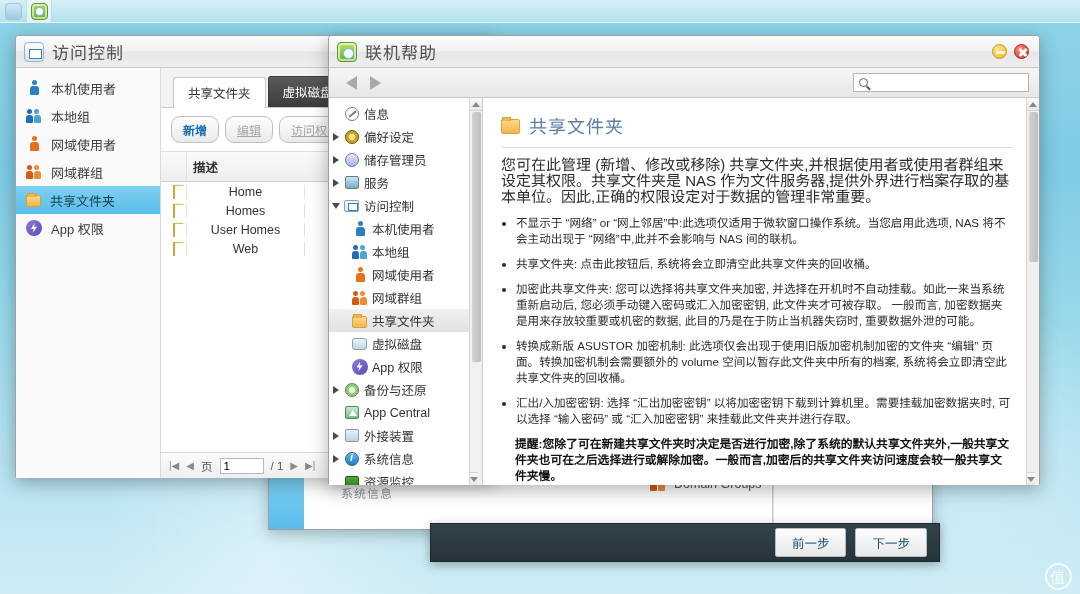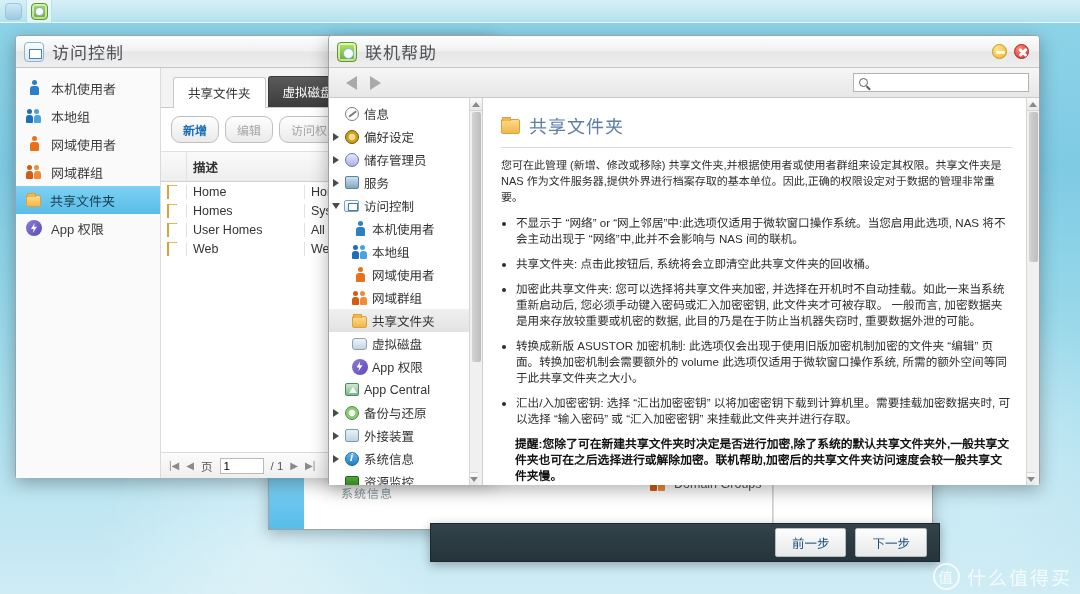--- a/index.html
+++ b/index.html
@@ -78,30 +78,30 @@
 
   #access-main{flex:1;background:#fff;display:flex;flex-direction:column;}
   .tabs{display:flex;gap:2px;padding:8px 0 0 12px;background:#f3f3f3;border-bottom:1px solid #c9c9c9;}
   .tab{font-size:12.5px;padding:5px 14px 6px;border:1px solid #c9c9c9;border-bottom:none;border-radius:3px 3px 0 0;cursor:pointer;}
   .tab.on{background:#fff;color:#333;position:relative;top:1px;}
   .tab.off{background:linear-gradient(180deg,#5a5a5a,#3c3c3c);color:#fff;border-color:#3c3c3c;}
   .toolbar{display:flex;gap:6px;padding:8px 10px;background:#fff;}
   .tbtn{font-size:12px;padding:4px 11px;border:1px solid #bfbfbf;border-radius:9px;
     background:linear-gradient(180deg,#fefefe,#eaeaea);cursor:pointer;white-space:nowrap;}
   .tbtn.primary{color:#1a6fb5;font-weight:700;}
-  .tbtn.dis{color:#a6a6a6;}
+  .tbtn.dis{color:#a6a6a6;text-decoration:underline;}
   .grid{flex:1;overflow:hidden;border-top:1px solid #e0e0e0;}
   .grid-head{display:flex;background:linear-gradient(180deg,#fafafa,#eeeeee);border-bottom:1px solid #cfcfcf;
     font-size:12.5px;font-weight:700;color:#333;}
   .grid-head div{padding:5px 6px;}
   .c-ico{width:26px;border-right:1px solid #e2e2e2;}
   .c-name{width:118px;border-right:1px solid #e2e2e2;}
   .c-desc{flex:1;}
   .grow{display:flex;font-size:12.5px;color:#333;height:19px;align-items:center;}
-  .grow div{padding:0 6px;overflow:hidden;white-space:nowrap;}
+  .grow div{padding:0 6px;overflow:hidden;white-space:nowrap;text-align:center;}
   .pager{height:26px;border-top:1px solid #d9d9d9;display:flex;align-items:center;gap:7px;padding:0 8px;
     background:linear-gradient(180deg,#fbfbfb,#efefef);font-size:11.5px;color:#555;}
   .pg-arrow{color:#8a8a8a;cursor:pointer;font-size:10px;}
   .pg-in{width:44px;height:16px;border:1px solid #b9b9b9;background:#fff;font-size:11.5px;text-align:left;padding:0 3px;
     font-family:"Liberation Sans",sans-serif;}
 
   
   #win-help{left:328px;top:35px;width:712px;height:450px;}
   #help-tool{height:30px;display:flex;align-items:center;padding:0 10px;
     background:linear-gradient(180deg,#f6f6f6,#e7e7e7);border-bottom:1px solid #c9c9c9;}
@@ -144,21 +144,21 @@
   .ic-central::after{content:"";position:absolute;left:3px;top:3px;width:0;height:0;border-left:4px solid transparent;border-right:4px solid transparent;border-bottom:6px solid #fff;}
   .ic-ext{width:14px;height:13px;background:linear-gradient(180deg,#e8f2f8,#bcd3e2);border:1px solid #7e9cb0;border-radius:2px;}
   .ic-sys{width:14px;height:14px;border-radius:50%;background:linear-gradient(180deg,#66b6e8,#1f7fc0);border:1px solid #15699f;position:relative;}
   .ic-sys::after{content:"i";position:absolute;left:0;right:0;top:-2px;text-align:center;color:#fff;font-size:11px;font-style:italic;font-weight:700;}
   .ic-res{width:14px;height:12px;background:linear-gradient(180deg,#4fa838,#2e7a1f);border:1px solid #236315;border-radius:2px;}
 
   #help-content{flex:1;position:relative;background:#fff;overflow:hidden;}
   .hc-inner{padding:14px 26px 10px 18px;height:100%;overflow:hidden;}
   .hc-title{display:flex;align-items:center;gap:9px;padding-bottom:9px;border-bottom:1px solid #dcdcdc;margin-bottom:9px;}
   .hc-title h2{margin:0;font-size:18px;font-weight:400;color:#5b7fa6;letter-spacing:1px;}
-  .hc-p{font-size:11px;line-height:16px;color:#2d2d2d;margin:0 0 10px 0;}
+  .hc-p{font-size:15px;line-height:16px;color:#2d2d2d;margin:0 0 10px 0;}
   ul.hc-ul{margin:0 0 8px 0;padding-left:15px;}
   ul.hc-ul li{font-size:11.6px;line-height:16px;color:#2d2d2d;margin-bottom:9px;}
   .hc-note{font-size:11.8px;line-height:16px;color:#111;font-weight:700;margin:2px 0 8px 14px;}
   .hc-scroll{position:absolute;right:0;top:0;width:13px;height:100%;background:#f0f0f0;border-left:1px solid #d6d6d6;}
   .hc-thumb{position:absolute;top:14px;left:2px;width:9px;height:150px;background:linear-gradient(90deg,#d3d3d3,#bdbdbd);border-radius:2px;}
 
   
   #win-back{position:absolute;left:268px;top:470px;width:665px;height:60px;background:#fff;
     border:1px solid #9aa3ab;border-top:none;box-shadow:0 4px 14px rgba(0,0,0,.25);overflow:hidden;}
   #bw-side{position:absolute;left:0;top:0;width:35px;height:60px;background:linear-gradient(180deg,#7fd0f2,#58bde9);}
@@ -402,34 +402,34 @@
             </span>
           <span class="lbl">虚拟磁盘</span>
         </div>
         <div class="nv lvl2">
           <span class="ic">
               <span class="app-perm"></span>
             </span>
           <span class="lbl">App 权限</span>
         </div>
         <div class="nv">
+          <span class="tgl">
+              <i class="t-r"></i>
+            </span>
+          <span class="ic">
+              <span class="ic-backup"></span>
+            </span>
+          <span class="lbl">备份与还原</span>
+        </div>
+        <div class="nv">
           <span class="tgl"></span>
           <span class="ic">
               <span class="ic-central"></span>
             </span>
           <span class="lbl">App Central</span>
-        </div>
-        <div class="nv">
-          <span class="tgl">
-              <i class="t-r"></i>
-            </span>
-          <span class="ic">
-              <span class="ic-backup"></span>
-            </span>
-          <span class="lbl">备份与还原</span>
         </div>
         <div class="nv">
           <span class="tgl">
               <i class="t-r"></i>
             </span>
           <span class="ic">
               <span class="ic-ext"></span>
             </span>
           <span class="lbl">外接装置</span>
         </div>
@@ -466,24 +466,24 @@
       <div class="hc-inner">
         <div class="hc-title">
           <span class="folder" style="width:19px;height:15px"></span>
           <h2>共享文件夹</h2>
         </div>
         <p class="hc-p">您可在此管理 (新增、修改或移除) 共享文件夹,并根据使用者或使用者群组来设定其权限。共享文件夹是 NAS 作为文件服务器,提供外界进行档案存取的基本单位。因此,正确的权限设定对于数据的管理非常重要。</p>
         <ul class="hc-ul">
           <li>不显示于 “网络” or “网上邻居”中:此选项仅适用于微软窗口操作系统。当您启用此选项, NAS 将不会主动出现于 “网络”中,此并不会影响与 NAS 间的联机。</li>
           <li>共享文件夹: 点击此按钮后, 系统将会立即清空此共享文件夹的回收桶。</li>
           <li>加密此共享文件夹: 您可以选择将共享文件夹加密, 并选择在开机时不自动挂载。如此一来当系统重新启动后, 您必须手动键入密码或汇入加密密钥, 此文件夹才可被存取。 一般而言, 加密数据夹是用来存放较重要或机密的数据, 此目的乃是在于防止当机器失窃时, 重要数据外泄的可能。</li>
-          <li>转换成新版 ASUSTOR 加密机制: 此选项仅会出现于使用旧版加密机制加密的文件夹 “编辑” 页面。转换加密机制会需要额外的 volume 此选项仅适用于微软窗口操作系统, 所需的额外空间等同于此共享文件夹之大小。</li>
+          <li>转换成新版 ASUSTOR 加密机制: 此选项仅会出现于使用旧版加密机制加密的文件夹 “编辑” 页面。转换加密机制会需要额外的 volume 空间以暂存此文件夹中所有的档案, 系统将会立即清空此共享文件夹的回收桶。</li>
           <li>汇出/入加密密钥: 选择 “汇出加密密钥” 以将加密密钥下载到计算机里。需要挂载加密数据夹时, 可以选择 “输入密码” 或 “汇入加密密钥” 来挂载此文件夹并进行存取。</li>
         </ul>
-        <p class="hc-note">提醒:您除了可在新建共享文件夹时决定是否进行加密,除了系统的默认共享文件夹外,一般共享文件夹也可在之后选择进行或解除加密。联机帮助,加密后的共享文件夹访问速度会较一般共享文件夹慢。</p>
+        <p class="hc-note">提醒:您除了可在新建共享文件夹时决定是否进行加密,除了系统的默认共享文件夹外,一般共享文件夹也可在之后选择进行或解除加密。一般而言,加密后的共享文件夹访问速度会较一般共享文件夹慢。</p>
 
       </div>
       <div class="hc-scroll">
         <div class="ns-up">
             <i class="arw u"></i>
           </div>
         <div class="hc-thumb"></div>
         <div class="ns-dn">
             <i class="arw d"></i>
           </div>
@@ -492,14 +492,13 @@
   </div>
 </div>
 
 <div id="wizard-bar">
   <div class="wz-btn">前一步</div>
   <div class="wz-btn">下一步</div>
 </div>
 
 <div id="watermark">
   <span id="wm-badge">值</span>
-  <span>什么值得买</span>
 </div>
 
 </body></html>

